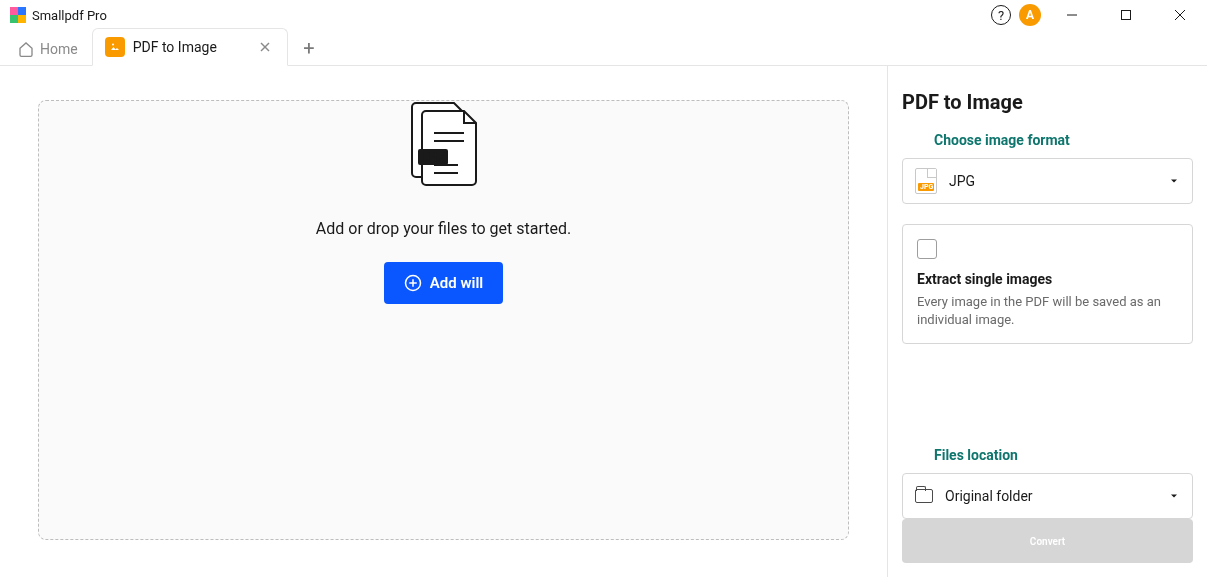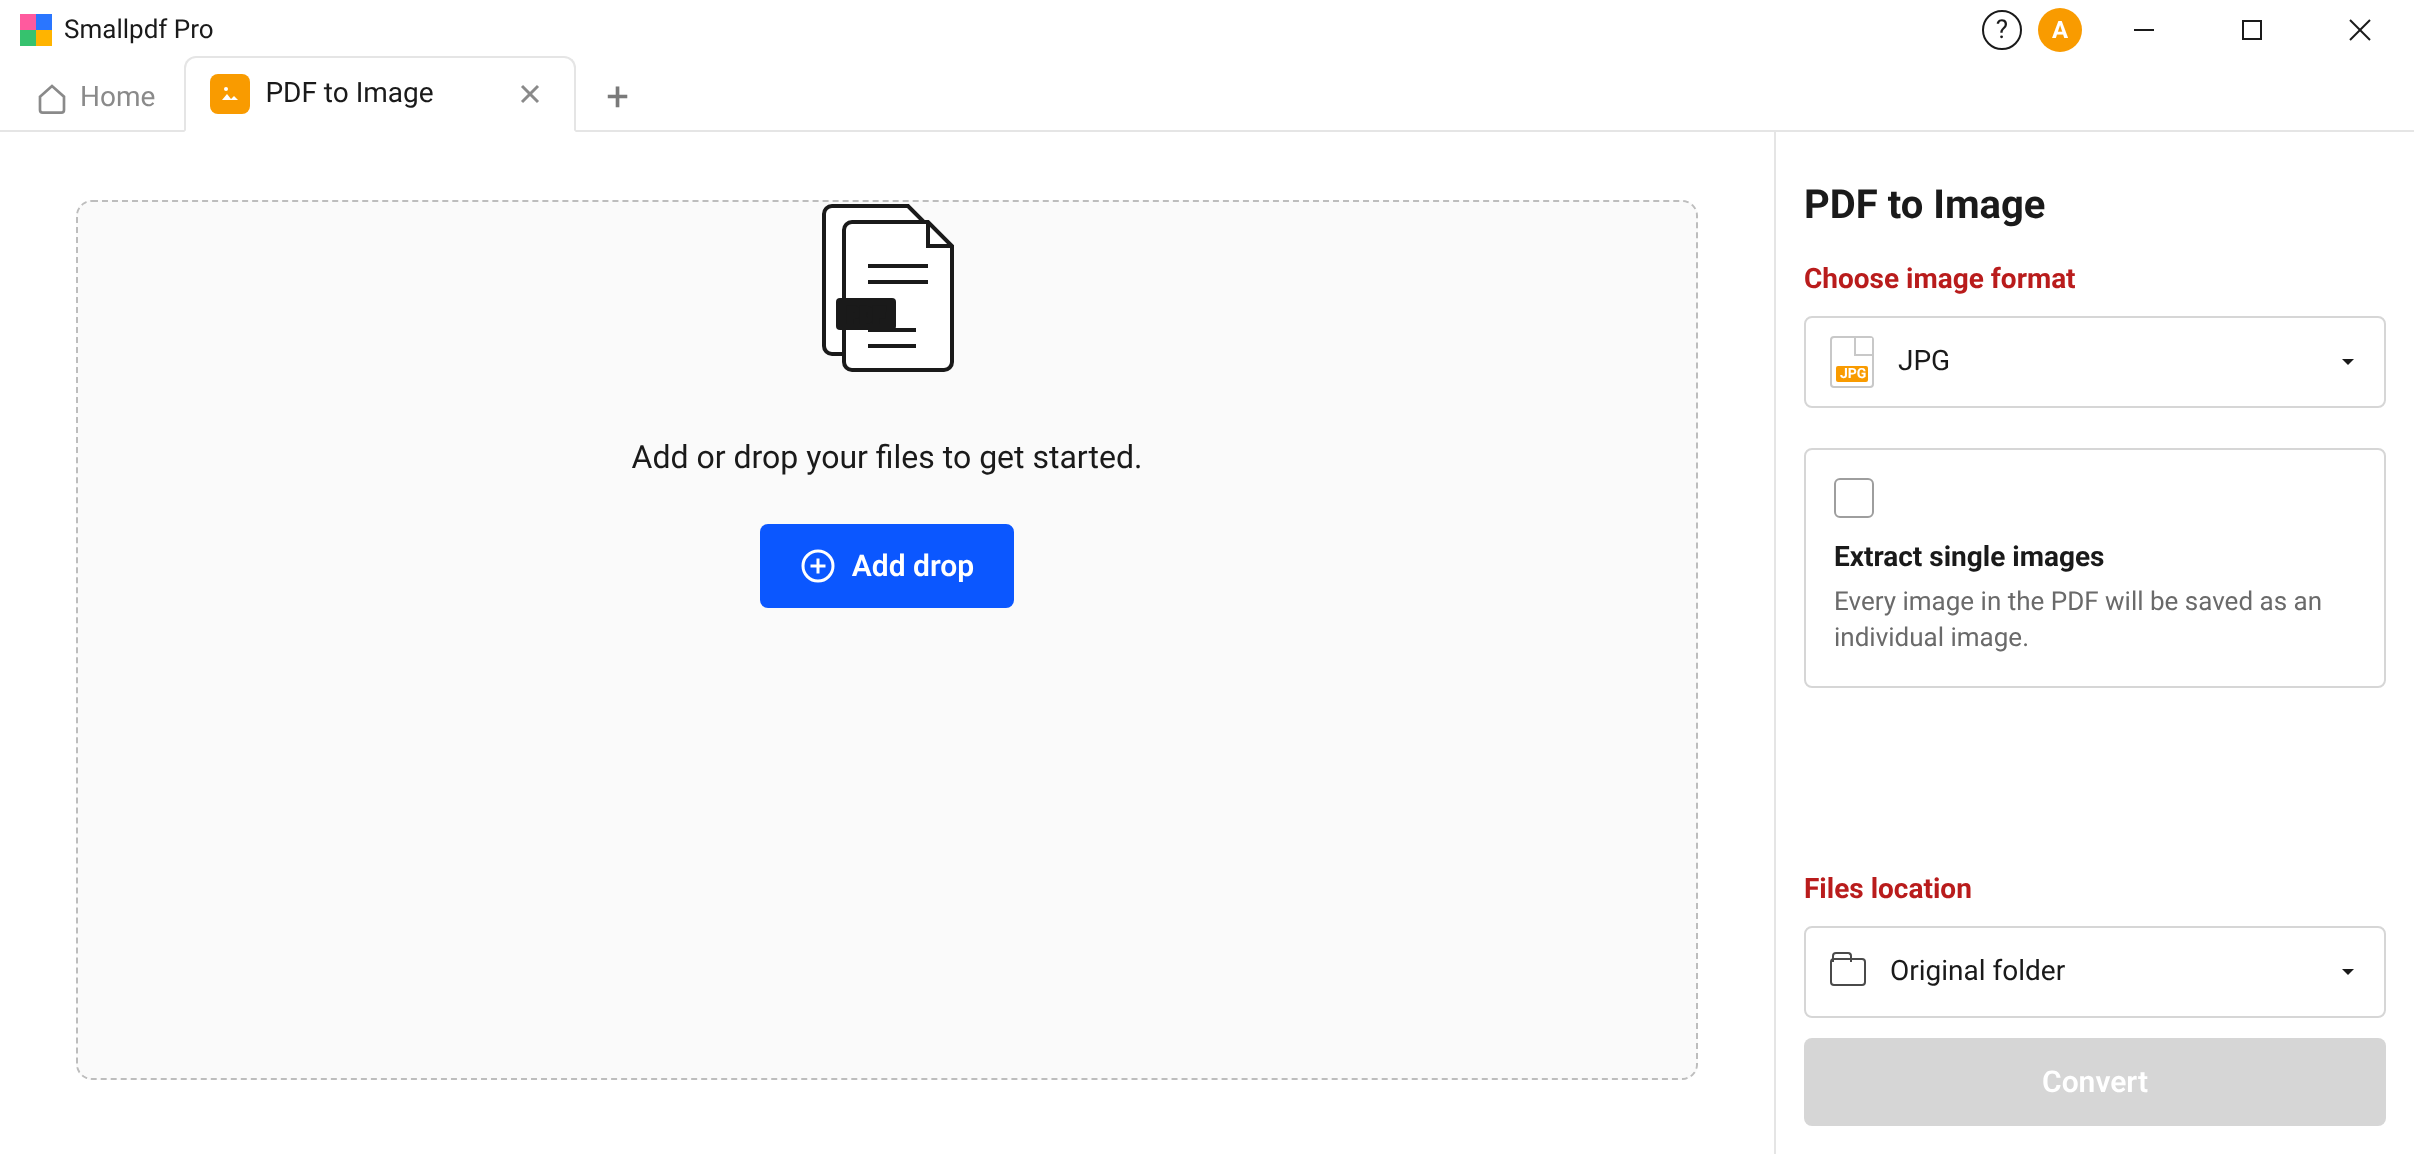--- a/index.html
+++ b/index.html
@@ -36,39 +36,39 @@
 
 .body { display: flex; height: calc(577px - 66px); }
 .main { flex: 1; padding: 34px 38px; }
 .dropzone { width: 100%; height: 440px; border: 1.5px dashed #bdbdbd; border-radius: 8px; display: flex; flex-direction: column; align-items: center; gap: 24px; background: #fafafa; }
 .drop-text { font-size: 16px; color: #1a1a1a; }
 .add-btn { background: #0b57ff; color: #fff; border: none; border-radius: 4px; padding: 12px 20px; font-size: 15px; font-weight: 600; display: inline-flex; align-items: center; gap: 8px; cursor: pointer; }
 .add-btn svg { width: 18px; height: 18px; stroke: #fff; fill: none; stroke-width: 2; }
 
 .sidebar { width: 320px; border-left: 1px solid #e5e5e5; padding: 24px 14px 14px 14px; display: flex; flex-direction: column; }
 .side-title { font-size: 20px; font-weight: 700; color: #1a1a1a; margin-bottom: 18px; }
-.label { font-size: 14px; font-weight: 700; color: #b91c1c; margin-bottom: 10px; }
+.label { font-size: 14px; font-weight: 700; color: #0f766e; margin-bottom: 10px; margin-left: 32px; }
 .select { height: 46px; border: 1px solid #d6d6d6; border-radius: 4px; display: flex; align-items: center; padding: 0 12px; gap: 12px; cursor: pointer; background:#fff; }
 .select .val { flex: 1; font-size: 14px; color: #1a1a1a; }
 .select svg.chev { width: 12px; height: 12px; fill: #1a1a1a; }
 .jpg-icon { width: 22px; height: 26px; border: 1px solid #c8c8c8; border-radius: 2px; display:flex; flex-direction:column; justify-content:flex-end; padding:2px; position:relative; }
 .jpg-icon::before { content:""; position:absolute; right:0; top:0; width:8px; height:8px; background:#fff; border-left:1px solid #c8c8c8; border-bottom:1px solid #c8c8c8; }
 .jpg-icon .tag { background:#f99b00; color:#fff; font-size:7px; font-weight:700; padding:0 2px; border-radius:1px; }
 
 .option-card { border: 1px solid #d6d6d6; border-radius: 4px; padding: 14px; display: flex; gap: 12px; flex-direction: column; }
 .checkbox { width: 20px; height: 20px; border: 1.5px solid #9e9e9e; border-radius: 3px; flex-shrink: 0; cursor: pointer; background:#fff; }
 .opt-title { font-size: 14px; font-weight: 700; color: #1a1a1a; margin-bottom: 6px; }
 .opt-desc { font-size: 13px; color: #6a6a6a; line-height: 1.4; }
 
 .spacing-md { margin-bottom: 20px; }
 .side-bottom { margin-top: auto; }
 .folder-ico { width:18px; height:14px; border:1.5px solid #4a4a4a; border-radius:2px; position:relative; }
 .folder-ico::before { content:""; position:absolute; top:-4px; left:0; width:8px; height:4px; border:1.5px solid #4a4a4a; border-bottom:none; border-radius:2px 2px 0 0; }
 
-.convert-btn { width: 100%; height: 44px; background: #d6d6d6; color: #fff; border: none; border-radius: 4px; font-size: 15px; font-weight: 600; margin-top: 10px; cursor: not-allowed; }
+.convert-btn { width: 100%; height: 44px; background: #d6d6d6; color: #fff; border: none; border-radius: 4px; font-size: 10px; font-weight: 600; margin-top: 0; cursor: not-allowed; }
 
 .pdf-stack svg { width: 80px; height: 90px; }
 </style>
 </head>
 <body>
 
 <div class="titlebar">
   <div class="logo-block">
     <span class="logo-square">
       <span class="q1"></span>
@@ -142,21 +142,21 @@
           <text x="29" y="60" font-size="10" font-weight="700" fill="#fff" text-anchor="middle" font-family="sans-serif">PDF</text>
         </svg>
       </div>
       <div class="drop-text">Add or drop your files to get started.</div>
       <button class="add-btn">
         <svg viewBox="0 0 24 24">
             <circle cx="12" cy="12" r="10"></circle>
             <line x1="12" y1="7" x2="12" y2="17"></line>
             <line x1="7" y1="12" x2="17" y2="12"></line>
           </svg>
-        <span>Add drop</span>
+        <span>Add will</span>
       </button>
     </div>
   </div>
 
   <div class="sidebar">
     <div class="side-title">PDF to Image</div>
 
     <div class="label">Choose image format</div>
     <div class="select spacing-md">
       <span class="jpg-icon">

